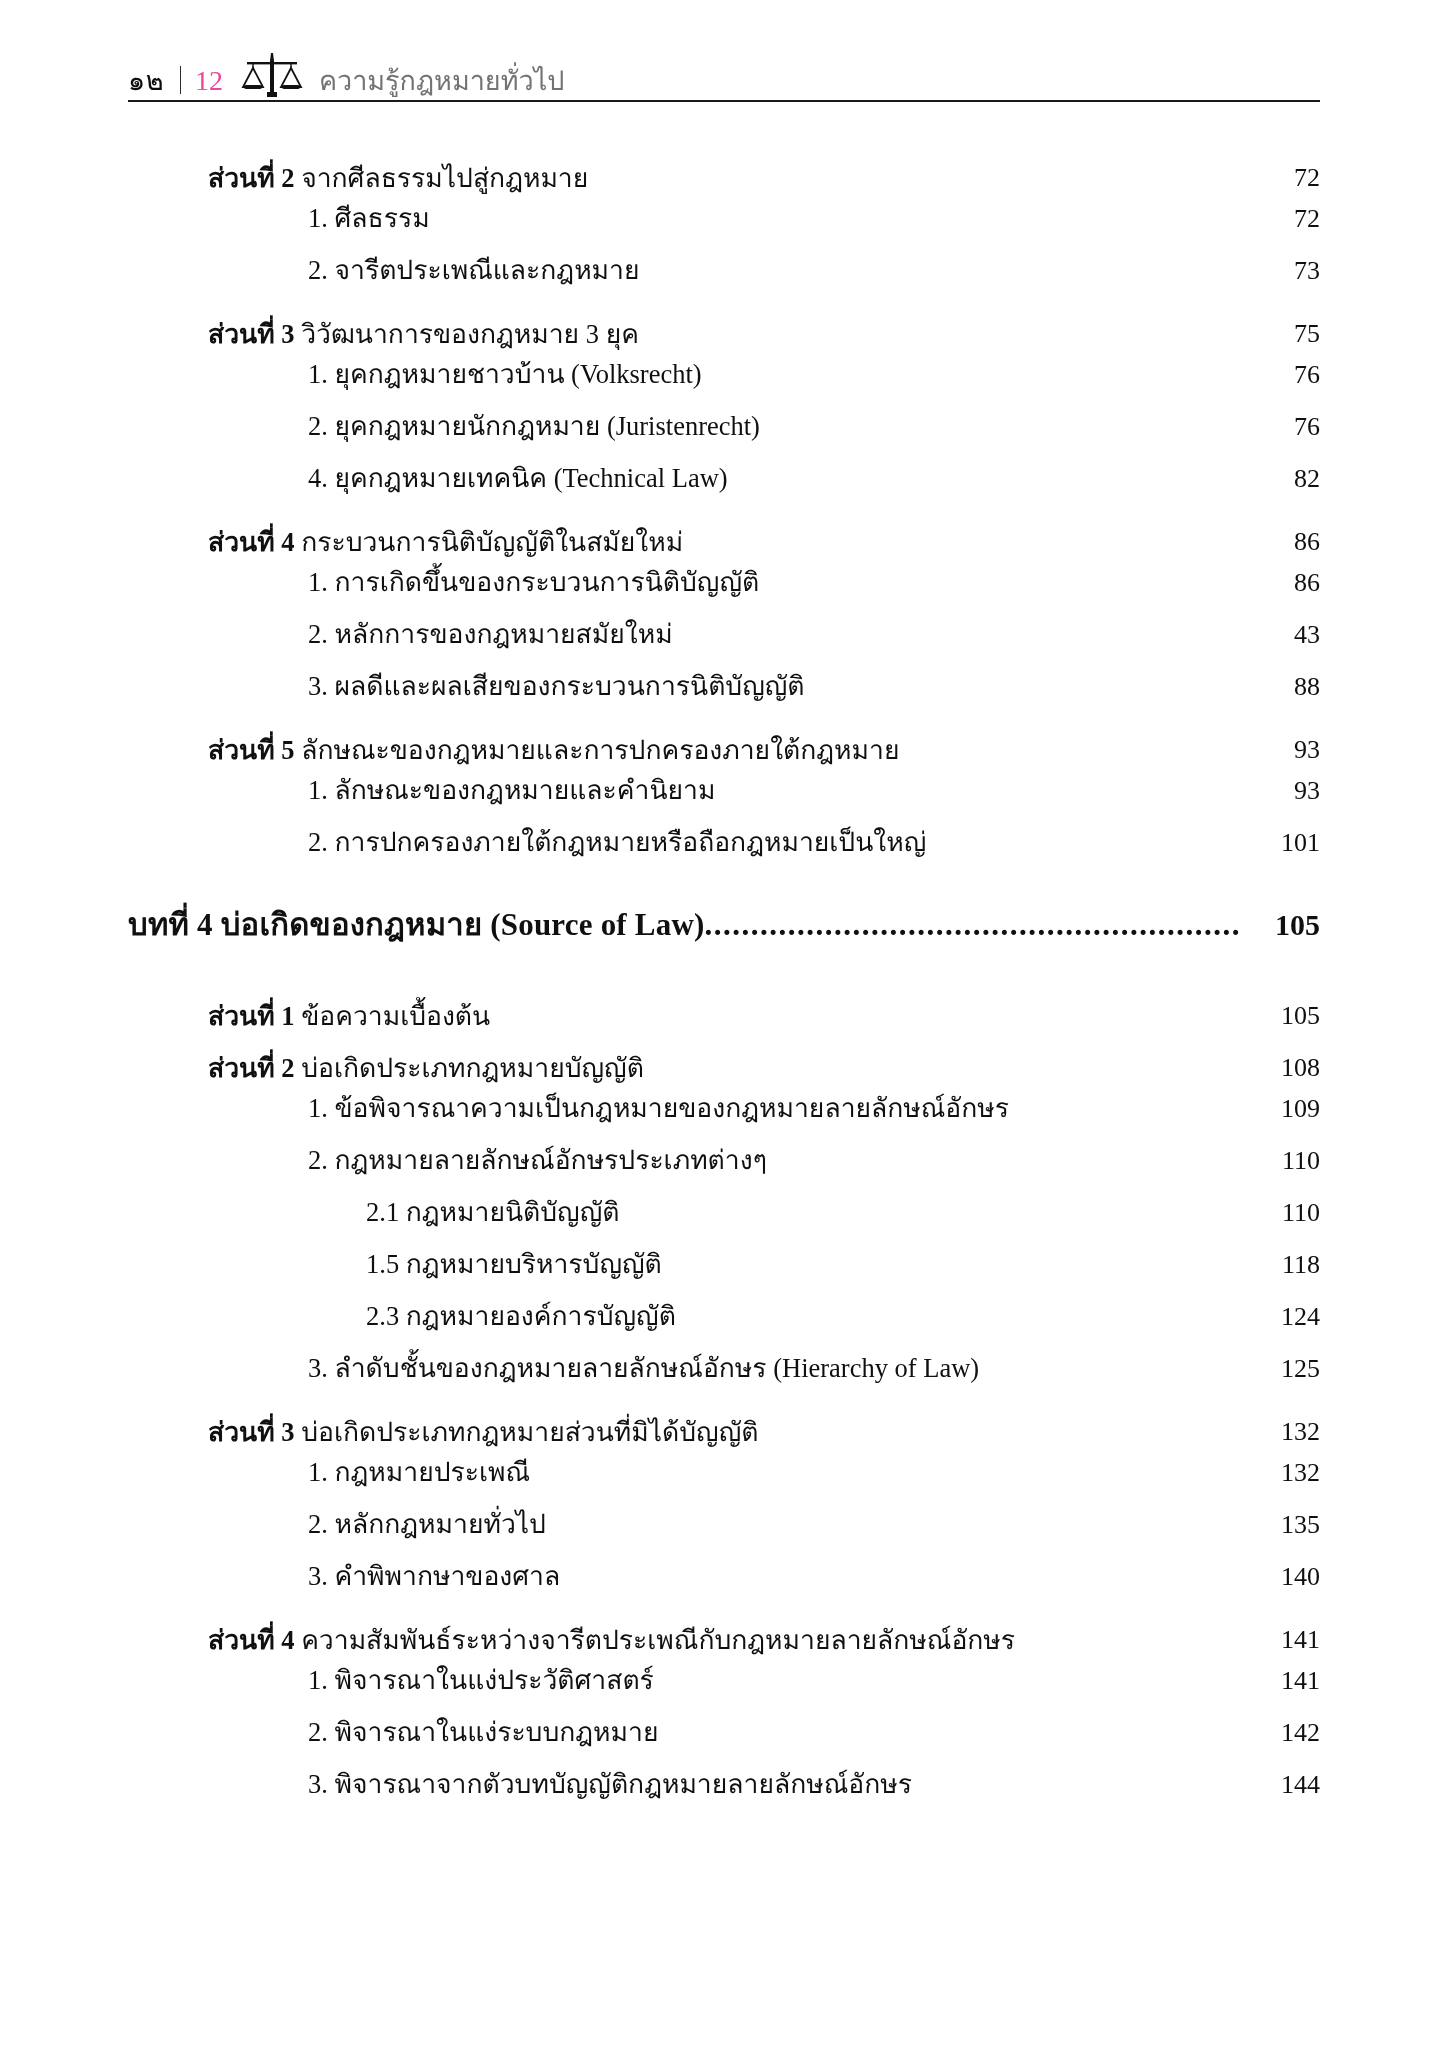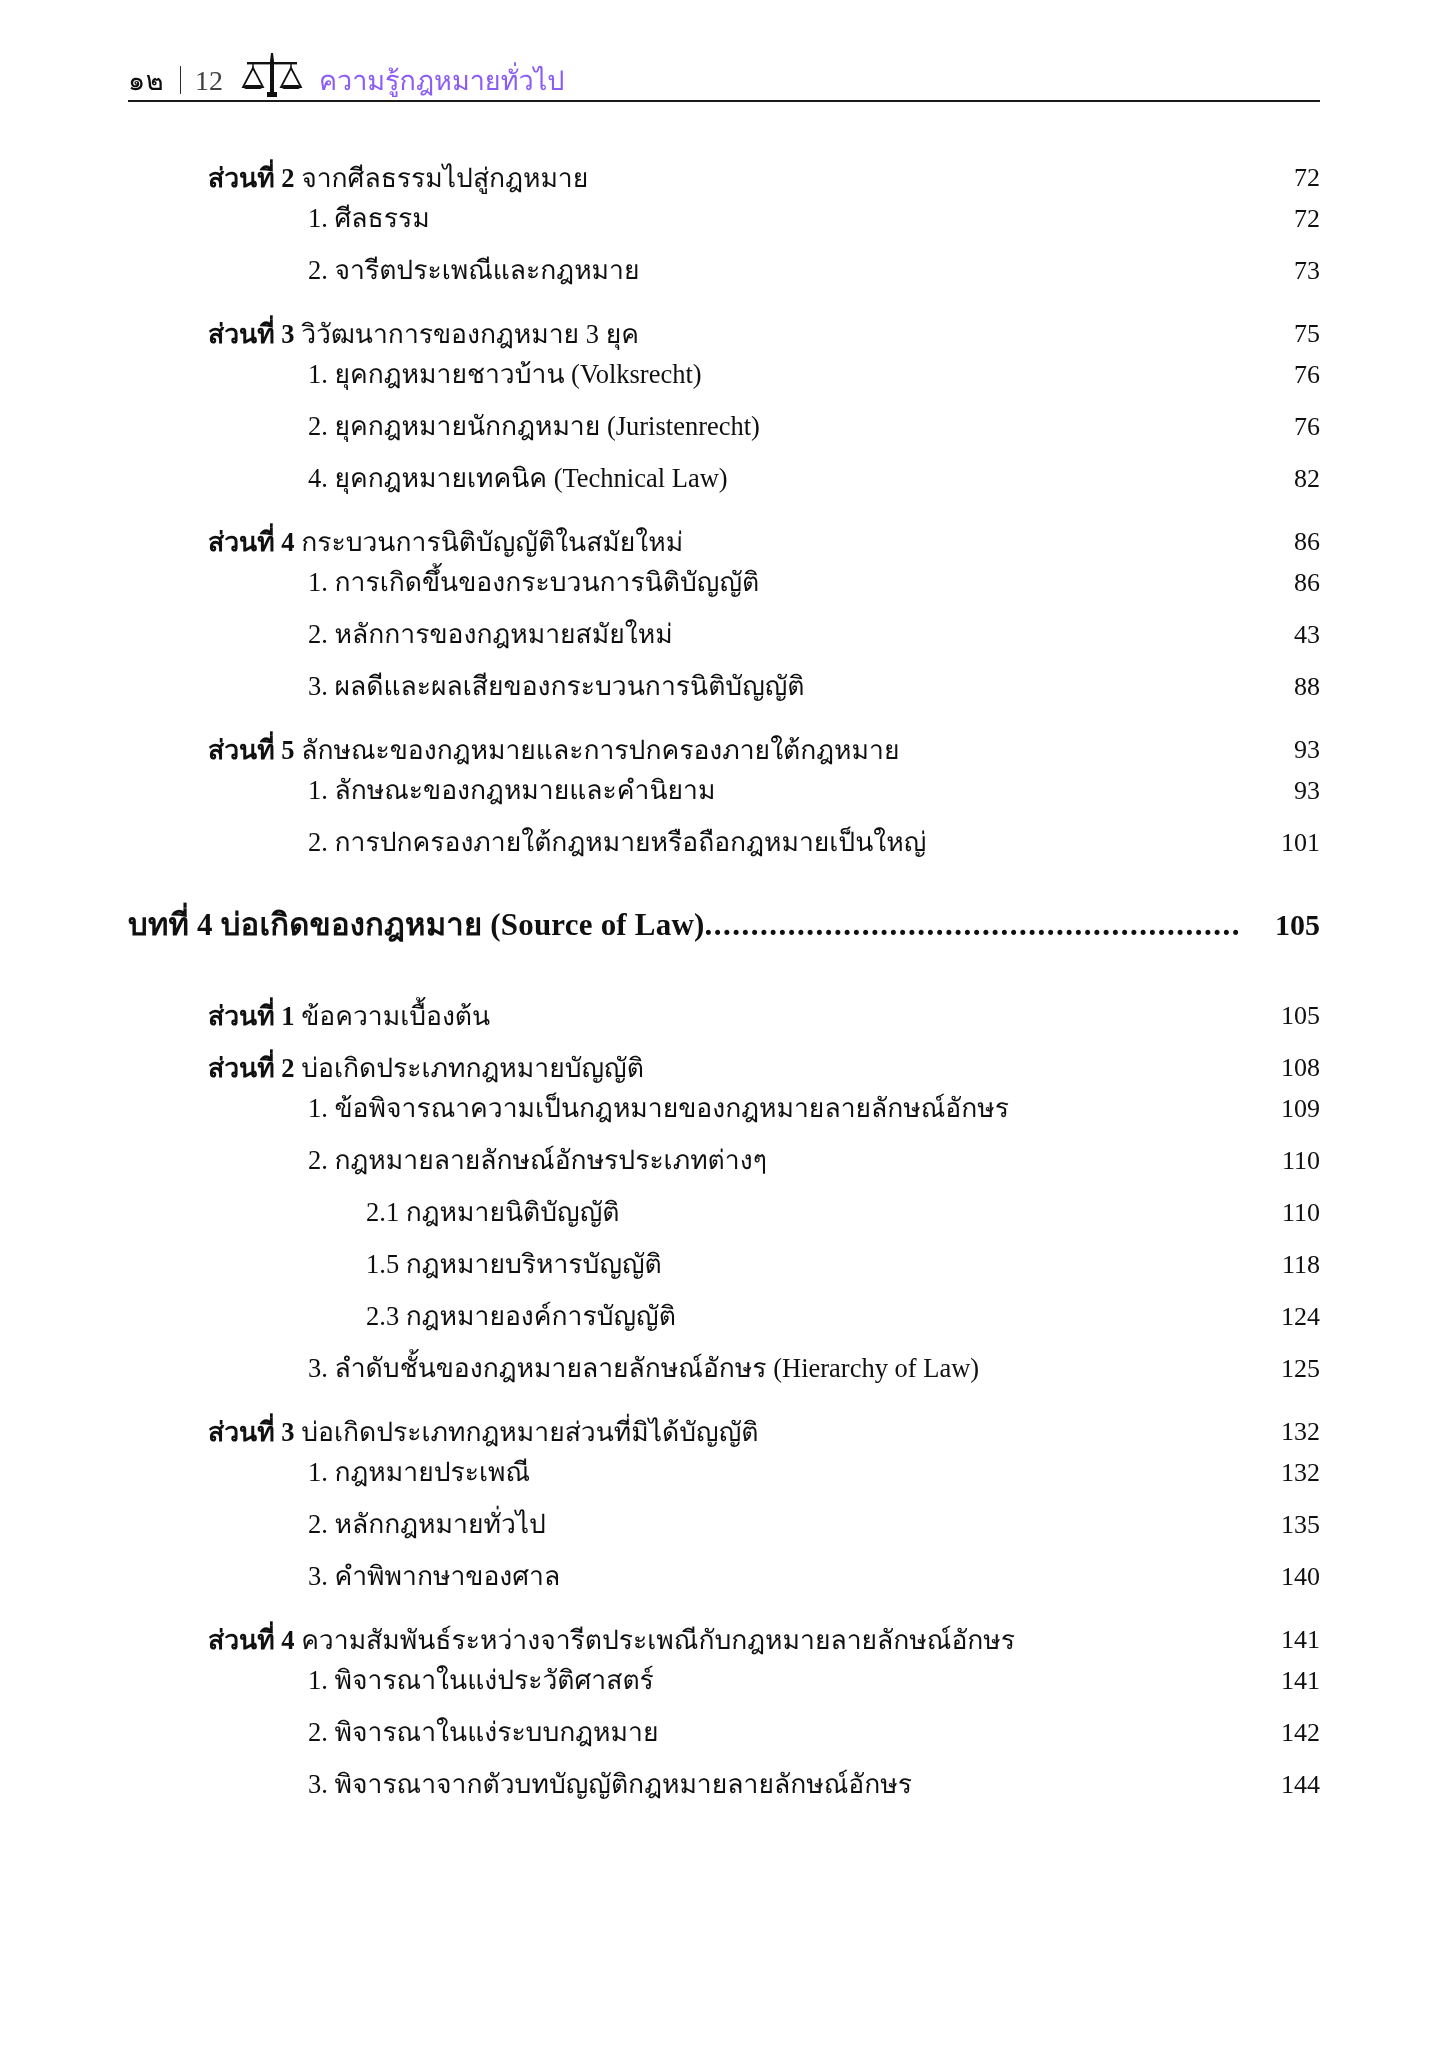--- a/index.html
+++ b/index.html
@@ -40,33 +40,33 @@
     display: inline-block;
     width: 1px;
     height: 28px;
     background: #2a2a2a;
     margin: 0 14px 0 16px;
     position: relative;
     top: 4px;
   }
   .hdr-arabic {
     font-size: 28px;
-    color: #404040;
+    color: #ec4899;
   }
   .scales-icon {
     display: inline-block;
     width: 62px;
     height: 46px;
     margin: 0 12px 0 18px;
     position: relative;
     top: 9px;
   }
   .hdr-title {
     font-size: 27px;
-    color: #8b5cf6;
+    color: #737373;
     margin-left: 4px;
   }
   .header-rule {
     position: absolute;
     top: 100px;
     left: 128px;
     right: 128px;
     height: 1.5px;
     background: #1a1a1a;
   }

